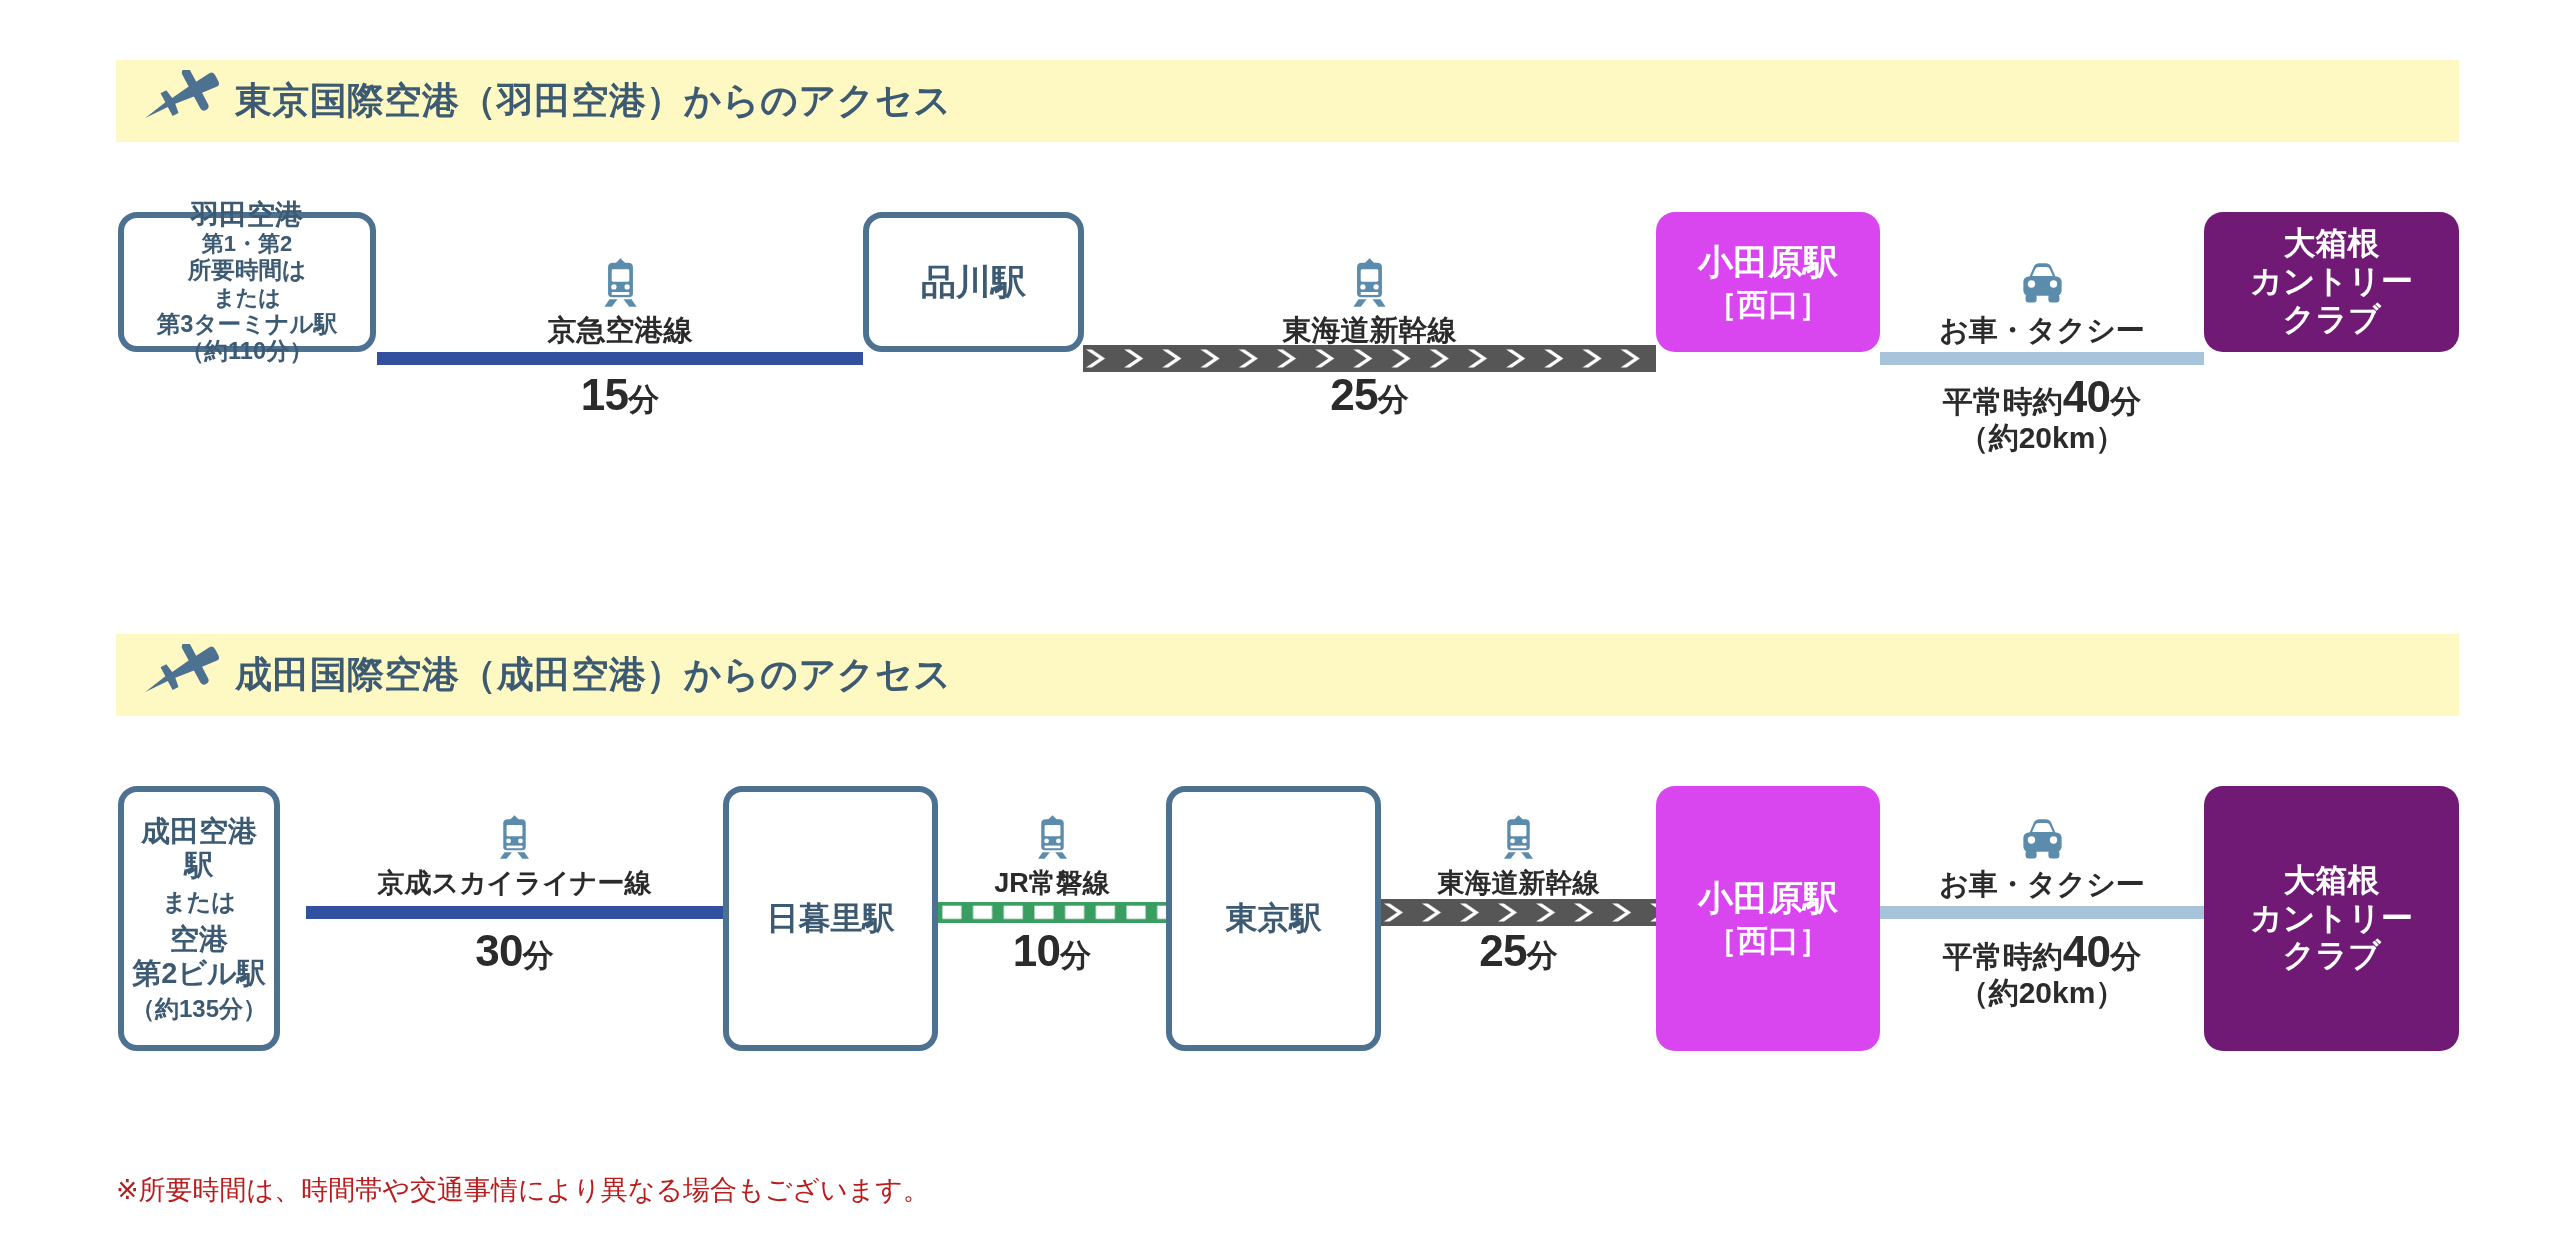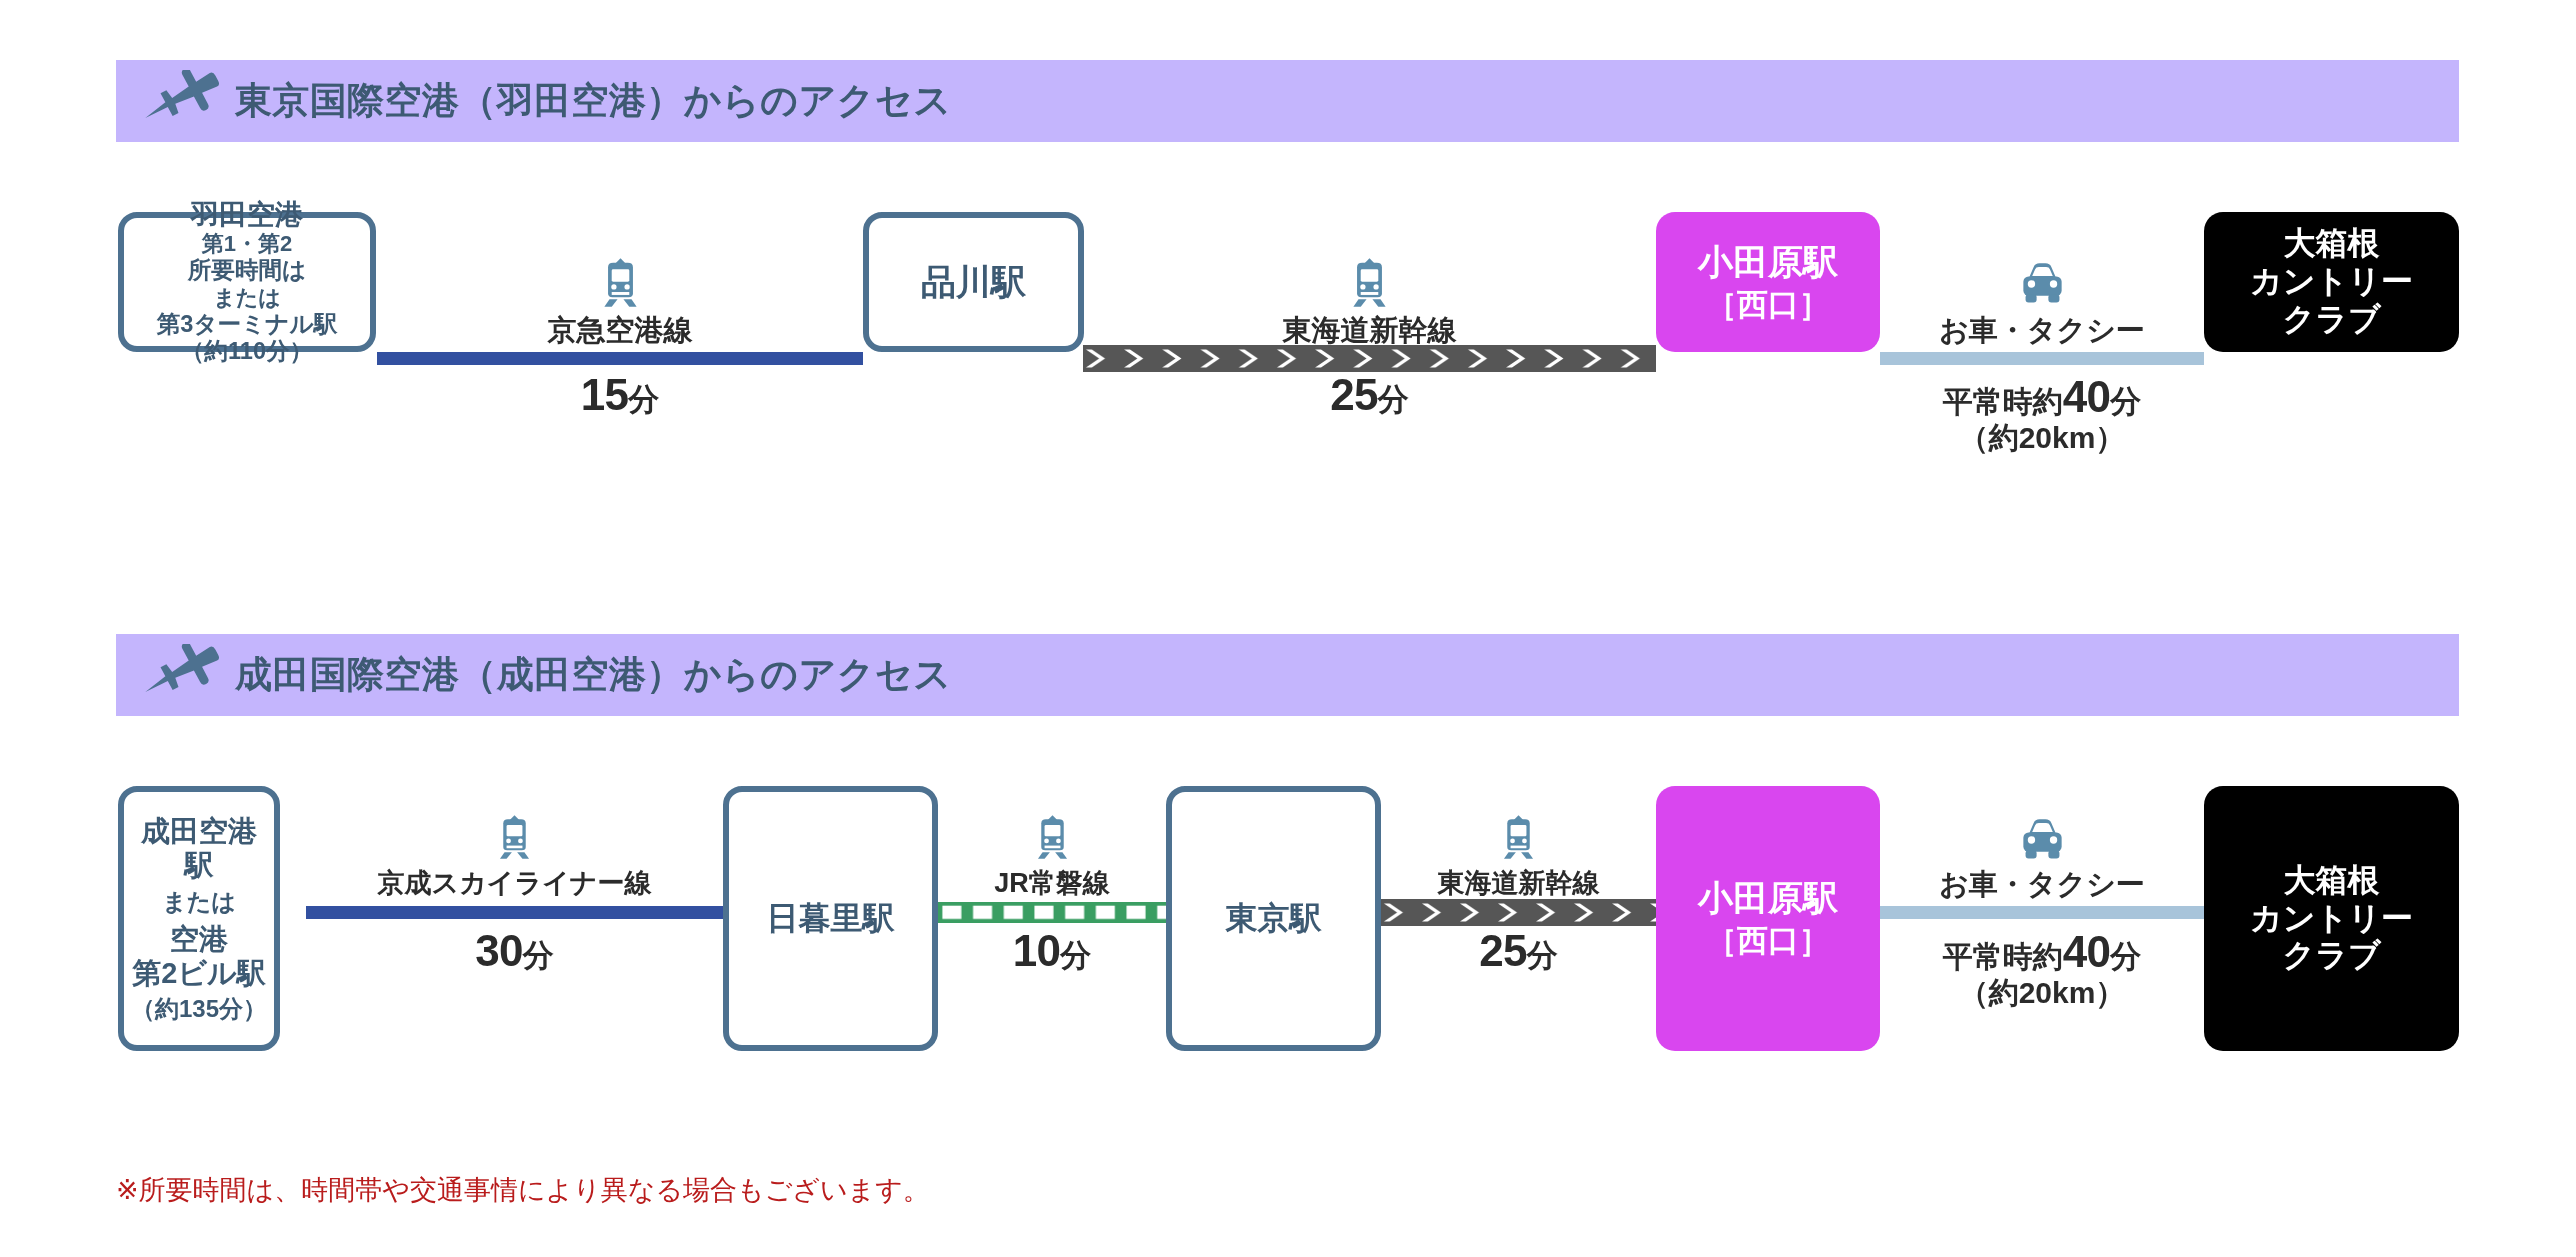--- a/index.html
+++ b/index.html
@@ -7,21 +7,21 @@
     width:2576px;height:1257px;
     font-family:"Liberation Sans","DejaVu Sans",sans-serif;
     color:#3d5a73;
     -webkit-font-smoothing:antialiased;
   }
   .page{position:relative;width:2576px;height:1257px;overflow:hidden;background:#fff;}
 
   
   .sec-header{
     position:absolute;left:116px;width:2343px;height:82px;
-    background:#c4b5fd;display:flex;align-items:center;
+    background:#fef9c3;display:flex;align-items:center;
   }
   .sec-header .plane-wrap{
     width:97px;height:82px;display:flex;align-items:center;justify-content:center;
     margin-left:16px;
   }
   .sec-header .sec-title{
     font-size:37px;font-weight:700;color:#3d5a73;letter-spacing:0.4px;
     margin-left:5.9px;white-space:nowrap;
   }
 
@@ -31,21 +31,21 @@
   
   .node{
     position:absolute;box-sizing:border-box;
     display:flex;flex-direction:column;align-items:center;justify-content:center;
     text-align:center;line-height:1.18;
   }
   .node.outline{
     background:#ffffff;border:6.6px solid #4d7190;border-radius:19px;color:#3d5a73;
   }
   .node.filled-red{background:#d946ef;border-radius:19px;color:#ffffff;}
-  .node.filled-blue{background:#000000;border-radius:19px;color:#ffffff;}
+  .node.filled-blue{background:#701a75;border-radius:19px;color:#ffffff;}
 
   .n-l1{font-weight:700;}
   .n-l2{font-weight:700;}
   .n-sm{font-weight:700;}
 
   
   .seg{position:absolute;box-sizing:border-box;}
   .seg .ico{
     position:absolute;left:0;right:0;display:flex;justify-content:center;
   }

